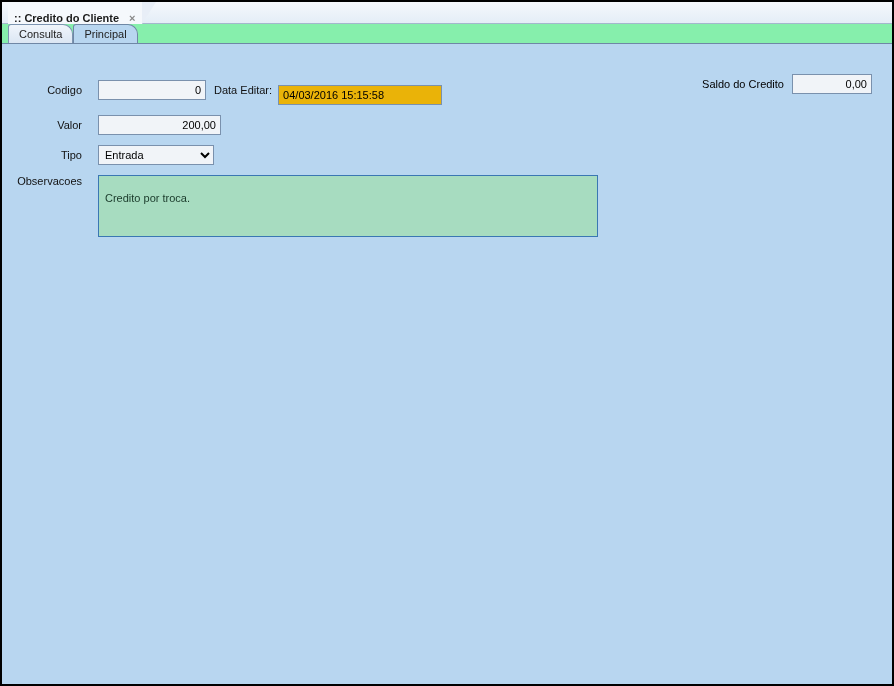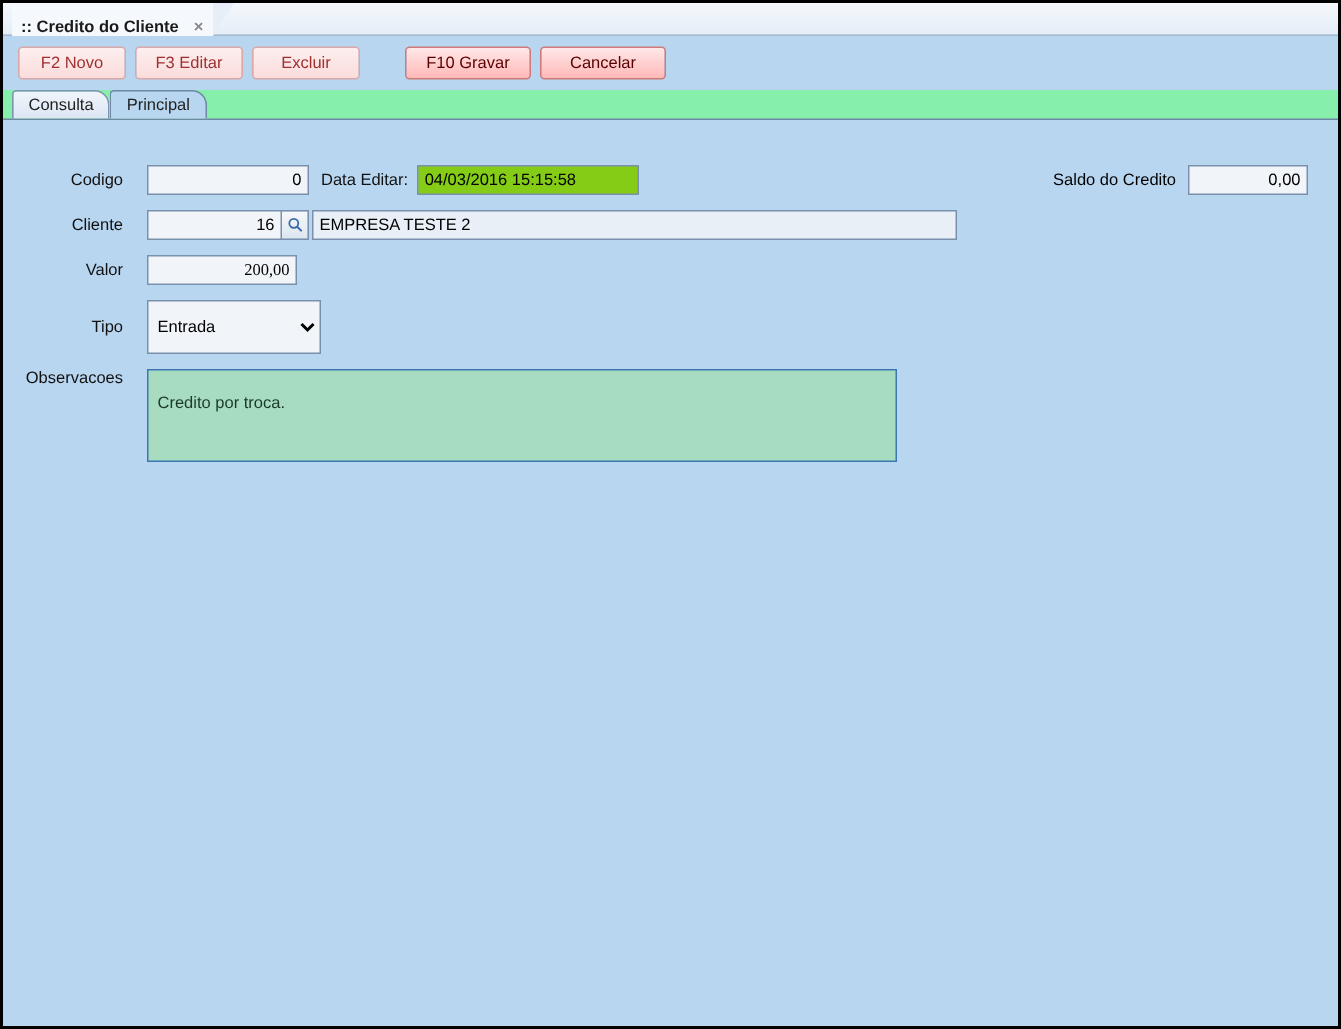--- a/index.html
+++ b/index.html
@@ -168,40 +168,40 @@
     .lookup-btn svg {
       width: 12px;
       height: 12px;
     }
     .inp-cliente-name {
       width: 430px;
       margin-left: 2px;
       background: #e9eff6;
     }
     .inp-valor {
-      width: 100px;
-      font-family: Liberation Serif, serif;
+      width: 123px;
     }
     .select-tipo {
       width: 116px;
-      height: 36px;
+      height: 20px;
       border: 1px solid #7a91ad;
       background: #f1f4f8;
       font-family: Tahoma, Arial, sans-serif;
       font-size: 11px;
       padding-left: 2px;
     }
     .lbl-data {
       margin-left: 8px;
       margin-right: 6px;
       color: #111;
     }
     .inp-data {
-      width: 148px;
-      background: #84cc16;
+      width: 164px;
+      background: #eab308;
+      margin-top: 11px;
     }
     .row-top {
       position: relative;
     }
     .saldo-group {
       position: absolute;
       right: 6px;
       top: 0;
       display: flex;
       align-items: center;
@@ -233,59 +233,40 @@
 
 <div class="window">
 
   <div class="titlebar">
     <div class="title-tab-shape">
       <span class="title-text">:: Credito do Cliente</span>
       <span class="tab-close">×</span>
     </div>
   </div>
 
-  <div class="toolbar">
-    <div class="btn btn-pink">F2 Novo</div>
-    <div class="btn btn-pink">F3 Editar</div>
-    <div class="btn btn-pink">Excluir</div>
-    <div class="toolbar-gap"></div>
-    <div class="btn btn-red">F10 Gravar</div>
-    <div class="btn btn-red">Cancelar</div>
-  </div>
 
   <div class="tabstrip">
     <div class="tab inactive">Consulta</div>
     <div class="tab active">Principal</div>
   </div>
 
   <div class="form-area">
 
     <div class="row row-top">
       <div class="lbl">Codigo</div>
       <input class="inp inp-codigo inp-right" readonly="" value="0" style="">
       <div class="lbl-data">Data Editar:</div>
       <input class="inp inp-data" readonly="" value="04/03/2016 15:15:58" style="">
 
       <div class="saldo-group">
         <div>Saldo do Credito</div>
         <input class="inp inp-saldo inp-right" readonly="" value="0,00" style="">
       </div>
     </div>
 
-    <div class="row">
-      <div class="lbl">Cliente</div>
-      <input class="inp inp-cliente-id inp-right" value="16" style="">
-      <div class="lookup-btn">
-        <svg viewBox="0 0 16 16">
-          <circle cx="6.5" cy="6.5" r="4" fill="none" stroke="#3a6aa8" stroke-width="1.6"></circle>
-          <line x1="9.5" y1="9.5" x2="13" y2="13" stroke="#3a6aa8" stroke-width="1.8" stroke-linecap="round"></line>
-        </svg>
-      </div>
-      <input class="inp inp-cliente-name" readonly="" value="EMPRESA TESTE 2" style="">
-    </div>
 
     <div class="row">
       <div class="lbl">Valor</div>
       <input class="inp inp-valor inp-right" value="200,00" style="">
     </div>
 
     <div class="row">
       <div class="lbl">Tipo</div>
       <select class="select-tipo">
         <option>Entrada</option>

